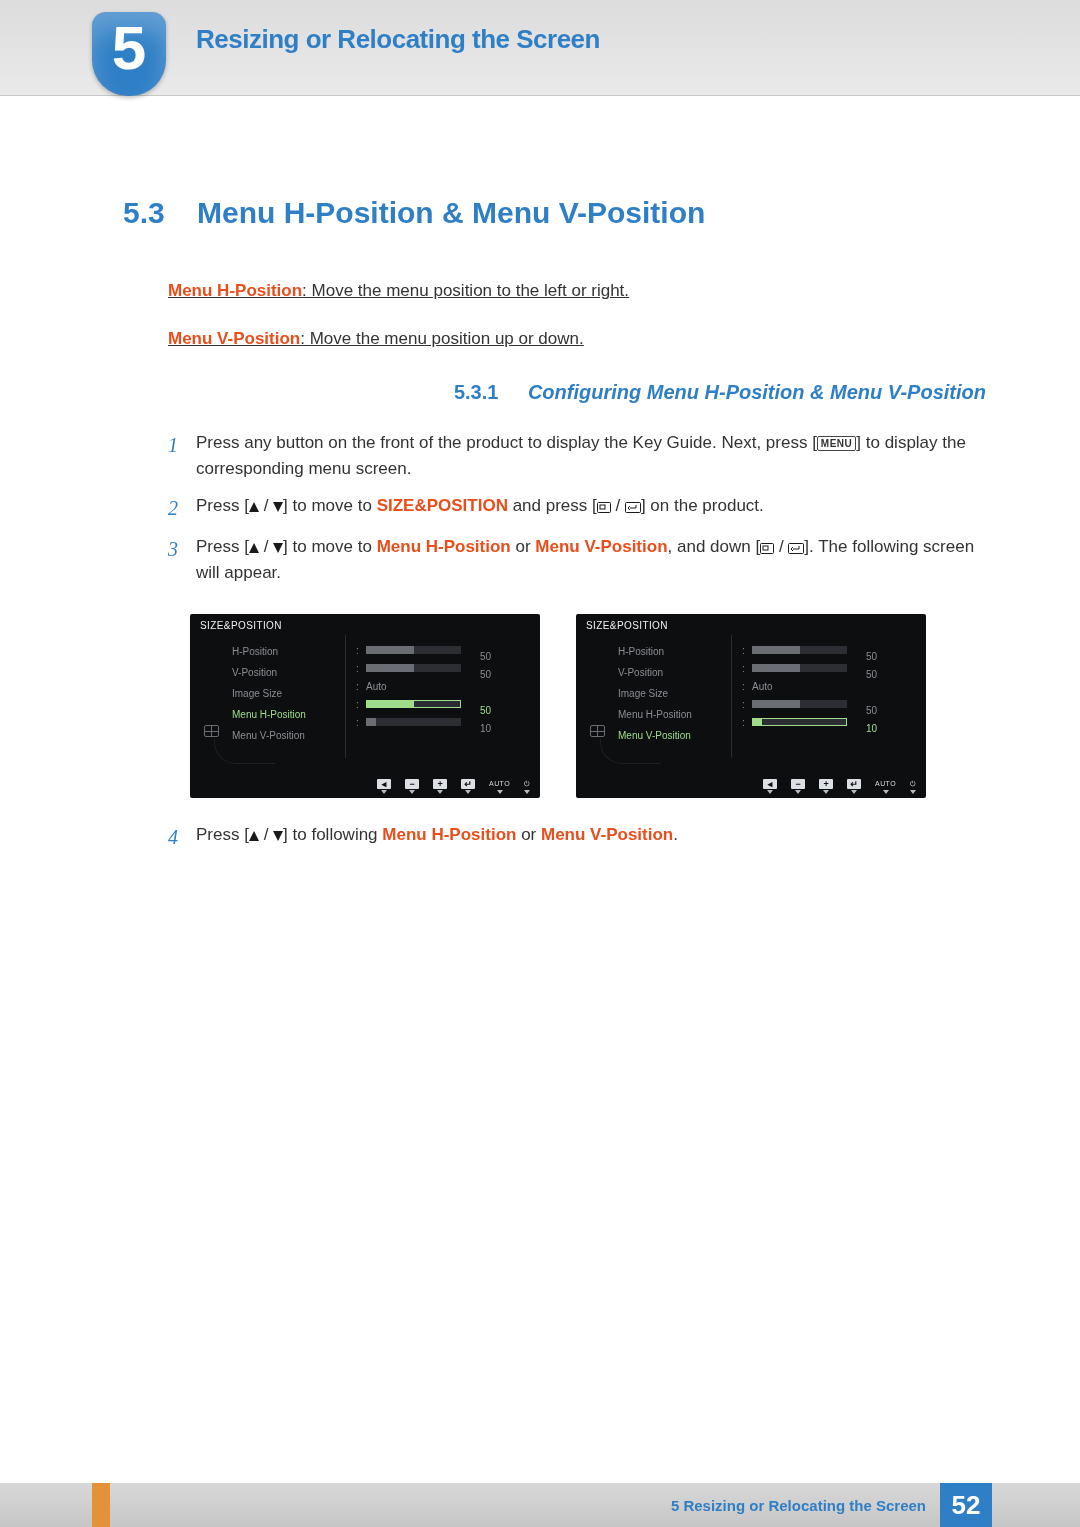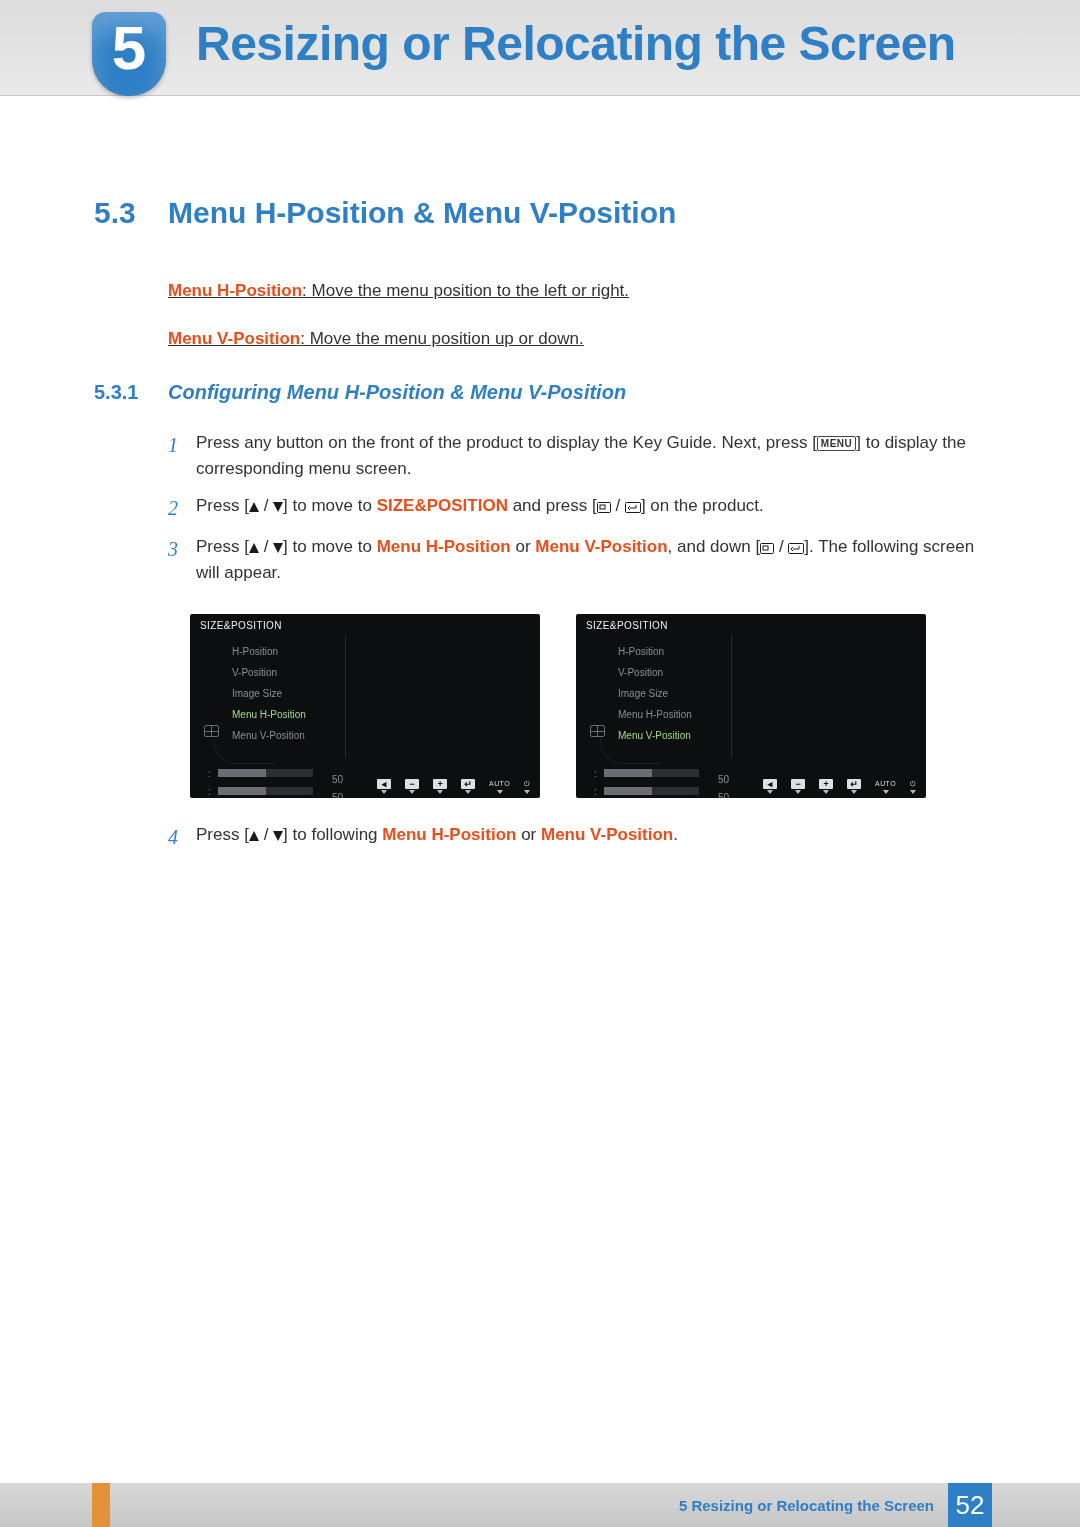--- a/index.html
+++ b/index.html
@@ -29,49 +29,50 @@
     box-shadow: inset 0 18px 24px rgba(255,255,255,0.25), 0 2px 4px rgba(0,0,0,0.25);
     color: #fff;
     font-size: 62px;
     font-weight: bold;
     text-align: center;
     line-height: 72px;
   }
   .chapter-title {
     position: absolute;
     left: 196px;
-    top: 16px;
-    font-size: 48px;
+    top: 24px;
+    font-size: 26px;
     font-weight: bold;
     color: #2f7fc6;
     letter-spacing: -0.5px;
   }
   
   .content {
     padding: 100px 94px 0 94px;
   }
   .section-row { display: flex; margin-bottom: 48px; }
   .section-num {
     width: 74px;
     flex: 0 0 74px;
     font-size: 30px;
     font-weight: bold;
     color: #2f7fc6;
+    margin-left: 29px;
   }
   .section-title {
     font-size: 30px;
     font-weight: bold;
     color: #2f7fc6;
   }
   .body-block { margin-left: 74px; text-decoration: underline; }
   .def-line { font-size: 17px; line-height: 1.5; margin-bottom: 22px; color: #333; }
   .term { color: #e94e1b; font-weight: bold; }
   .hl-orange { color: #e94e1b; font-weight: bold; }
 
-  .subsection-row { display: flex; margin: 30px 0 26px 0; }
+  .subsection-row { display: flex; margin: 30px 0 26px 0; justify-content: flex-end; }
   .subsection-num {
     width: 74px; flex: 0 0 74px;
     font-size: 20px; font-weight: bold; color: #2f7fc6;
   }
   .subsection-title { font-size: 20px; font-weight: bold; color: #2f7fc6; font-style: italic; }
 
   ol.steps { list-style: none; margin-left: 74px; }
   ol.steps > li {
     display: flex;
     font-size: 17px;
@@ -125,21 +126,21 @@
     font-size: 10px;
     overflow: hidden;
   }
   .osd-title {
     color: #f0f0f0;
     font-size: 10px;
     letter-spacing: 0.4px;
     margin-bottom: 4px;
     margin-left: 2px;
   }
-  .osd-body { display: flex; flex-direction: column; }
+  .osd-body { display: flex; }
   .osd-left {
     width: 148px;
     border-right: 1px solid #2a2c30;
     padding: 6px 0 12px 0;
     position: relative;
   }
   .osd-left::after {
     content: "";
     position: absolute;
     left: 16px;
@@ -261,26 +262,26 @@
     height: 100%;
     background: #e3923a;
   }
   .footer-text {
     font-size: 15px;
     color: #2f7fc6;
     font-weight: bold;
     margin-right: 4px;
   }
   .footer-page {
-    width: 44px;
+    width: 52px;
     height: 100%;
     background: #2f7fc6;
     color: #fff;
     font-size: 26px;
-    font-weight: normal;
+    font-weight: bold;
     display: flex;
     align-items: center;
     justify-content: center;
     margin-left: 10px;
   }
   .footer-pad { width: 88px; }
 </style>
 </head>
 <body>
 

